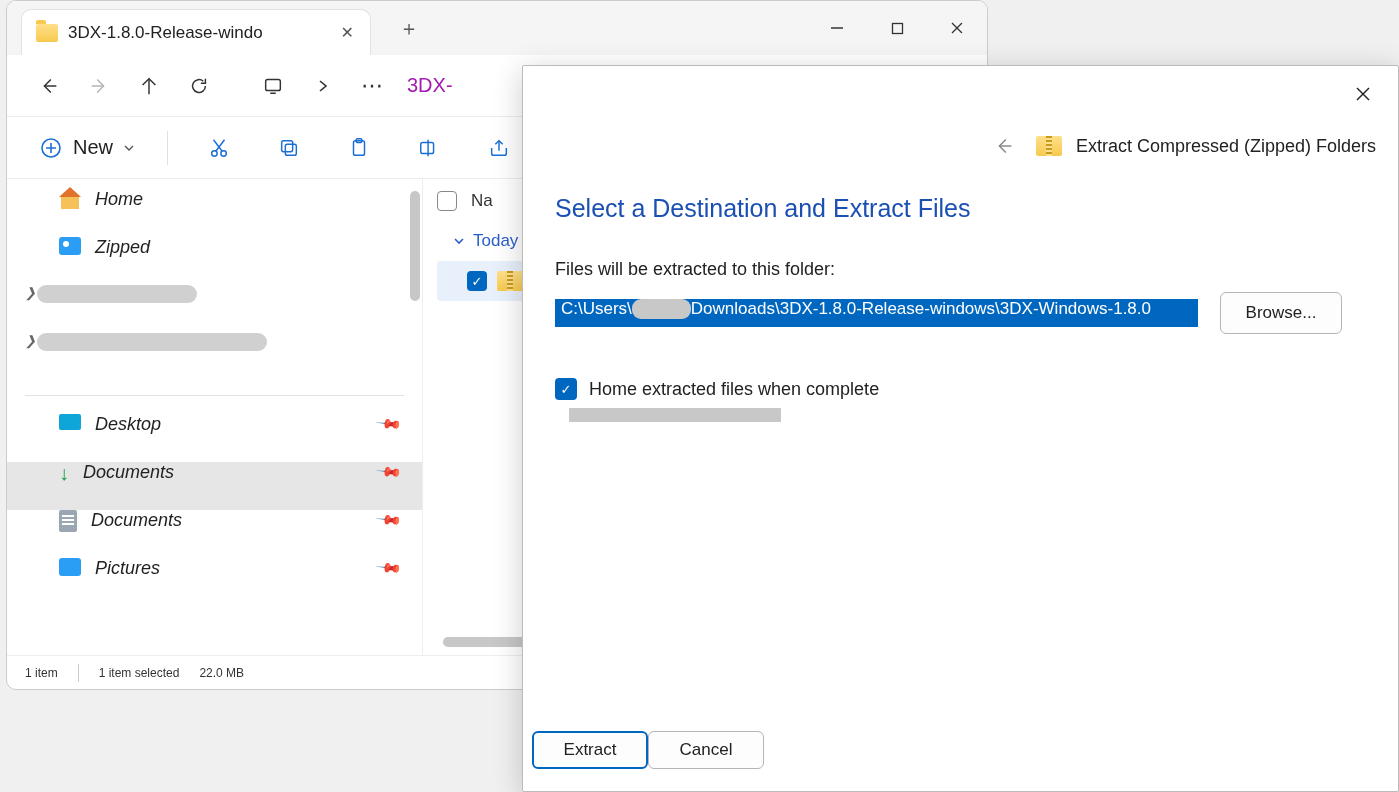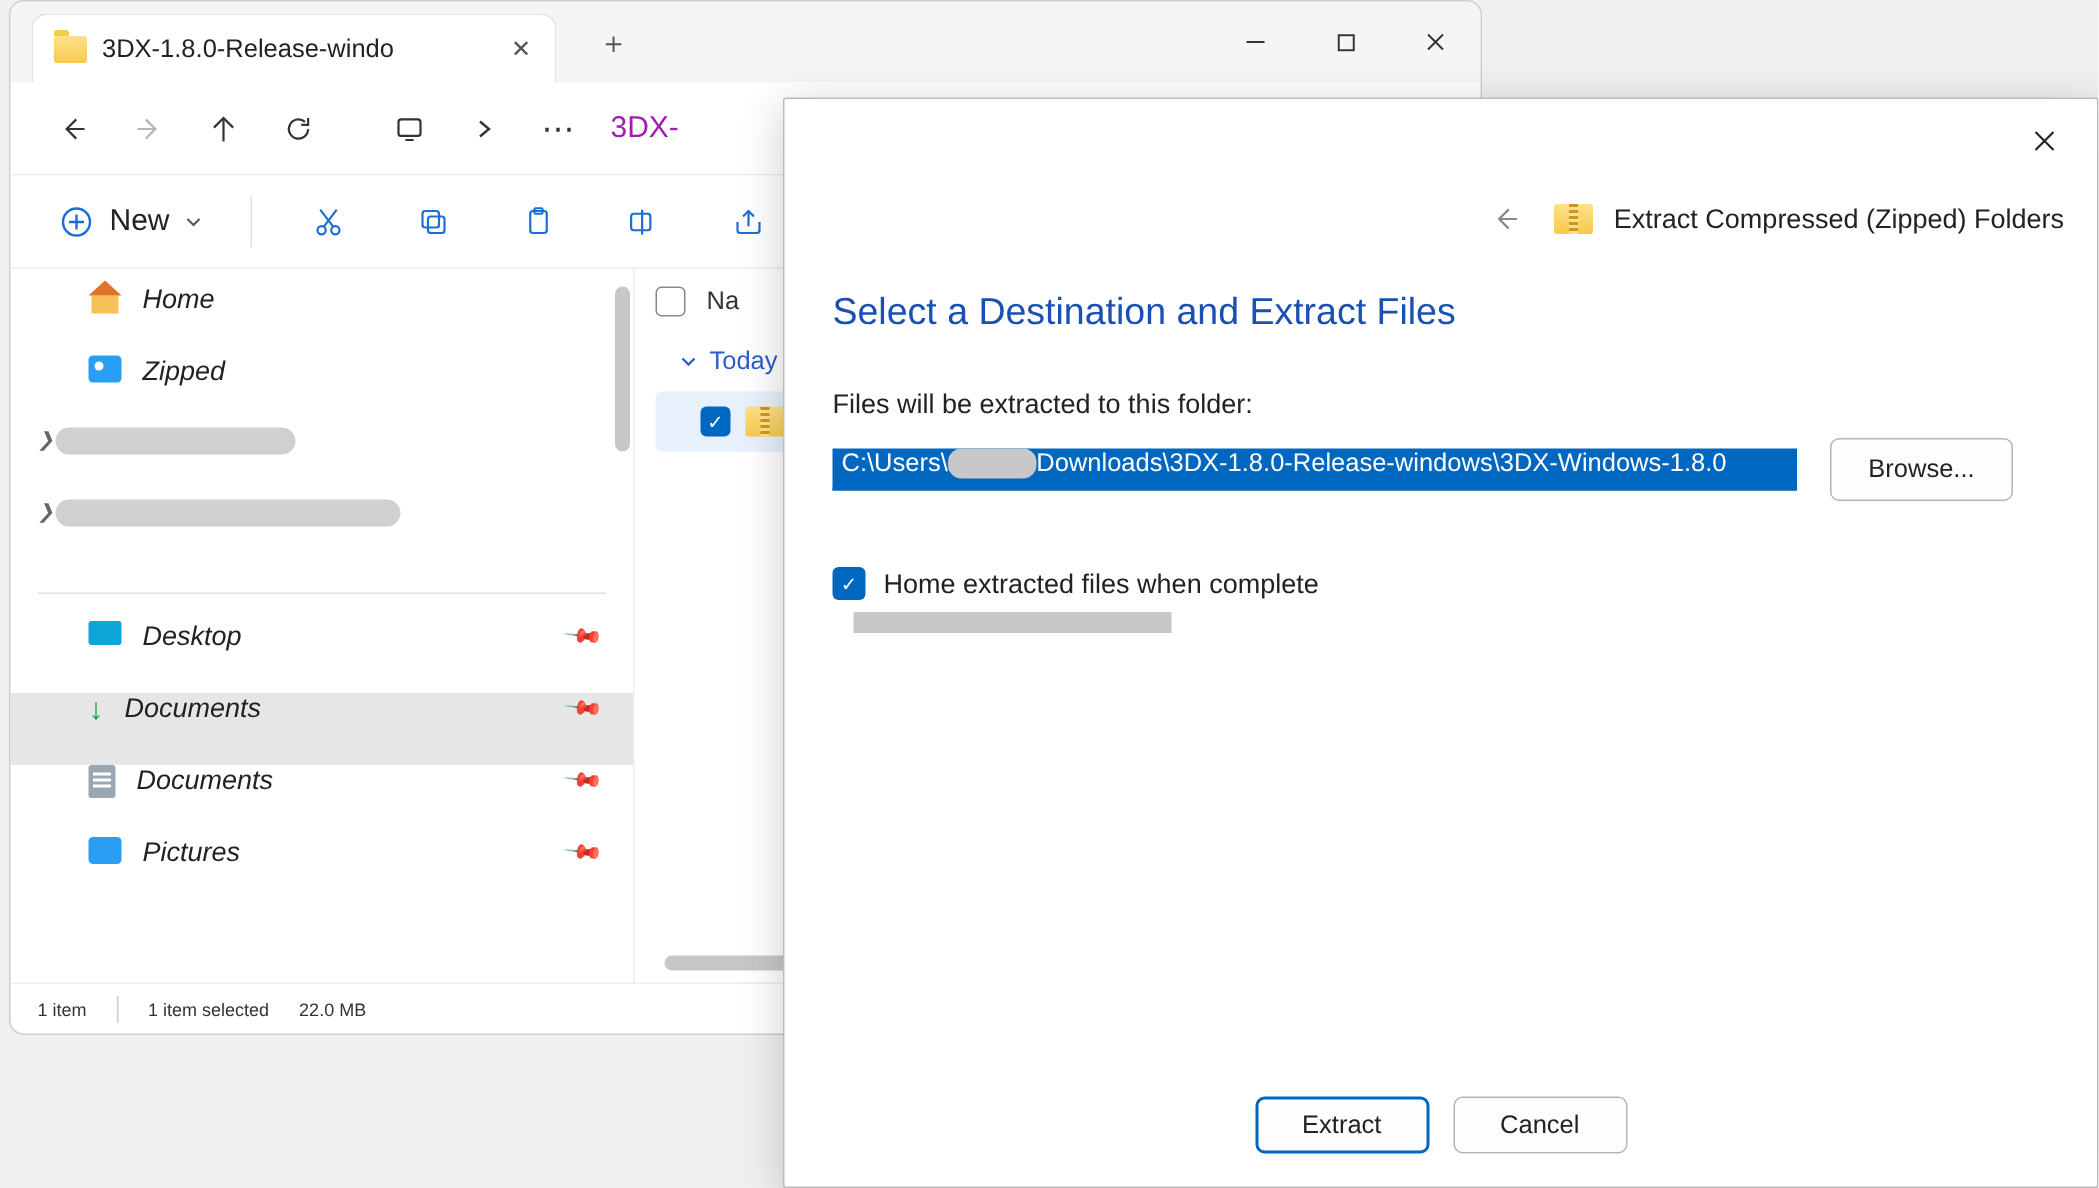--- a/index.html
+++ b/index.html
@@ -108,21 +108,21 @@
   position: relative;
 }
 .path-input .mask { background: #c8c8c8; color: #c8c8c8; border-radius: 9px; padding: 0 4px; }
 .browse-btn {
   width: 122px; height: 42px; border: 1px solid #b5b5b5; border-radius: 6px;
   background: #fdfdfd; font-size: 17px; color: #222; cursor: pointer;
 }
 .show-row { display: flex; align-items: center; gap: 12px; font-size: 18px; color: #222; position: relative; }
 .show-row .checkbox-checked { width: 22px; height: 22px; }
 .show-redact { position: absolute; left: 14px; top: 30px; width: 212px; height: 14px; background: #c8c8c8; }
-.dialog-footer { display: flex; justify-content: center; gap: 16px; padding: 18px 9px 22px; }
+.dialog-footer { display: flex; justify-content: flex-start; padding: 18px 9px 22px; }
 .dlg-btn {
   width: 116px; height: 38px; border: 1px solid #b5b5b5; border-radius: 6px;
   background: #fdfdfd; font-size: 17px; color: #222; cursor: pointer;
 }
 .dlg-btn.primary { border: 2px solid #0067c0; }
 
 svg { display: block; }
 </style>
 </head>
 <body>

